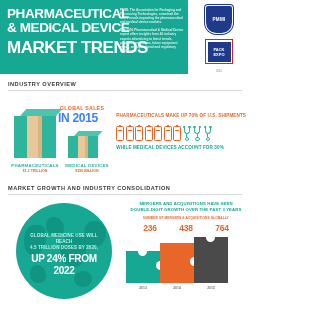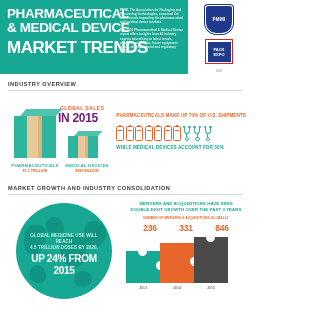--- a/index.html
+++ b/index.html
@@ -111,21 +111,21 @@
     padding-top:8px;
     display:flex;
   }
   .ov-left{width:120px;position:relative;height:80px;}
   .gs-label{
     position:absolute;left:60px;top:6px;
     color:#e8662a;font-weight:bold;font-size:5.2px;letter-spacing:0.3px;
   }
   .gs-year{
     position:absolute;left:58px;top:12px;
-    color:#701a75;font-weight:bold;font-size:12px;letter-spacing:-0.3px;
+    color:#3b82f6;font-weight:bold;font-size:12px;letter-spacing:-0.3px;
   }
 
   
   .stack{position:absolute;}
   .stack .top{
     height:7px;background:#4fc3ad;
     transform:skewX(-42deg);
     transform-origin:bottom left;
     margin-left:6px;
   }
@@ -390,34 +390,34 @@
       <div class="globe">
         <div class="cont c1"></div>
           <div class="cont c2"></div>
           <div class="cont c3"></div>
         <div class="cont c4"></div>
           <div class="cont c5"></div>
           <div class="cont c6"></div>
         <div class="globe-txt">
           <div class="gt1">GLOBAL MEDICINE USE WILL REACH</div>
           <div class="gt2">4.5 TRILLION DOSES BY 2020,</div>
-          <div class="gt3">UP 24% FROM 2015</div>
+          <div class="gt3">UP 24% FROM 2022</div>
         </div>
       </div>
     </div>
 
     <div class="ma">
       <div class="ma-h">MERGERS AND ACQUISITIONS HAVE SEEN</div>
       <div class="ma-h">DOUBLE-DIGIT GROWTH OVER THE PAST 3 YEARS</div>
       <div class="ma-sub">NUMBER OF MERGERS &amp; ACQUISITIONS GLOBALLY</div>
 
       <div class="ma-nums">
         <div class="ma-num">236</div>
-        <div class="ma-num">331</div>
-        <div class="ma-num">846</div>
+        <div class="ma-num">438</div>
+        <div class="ma-num">764</div>
       </div>
 
       <div class="puzzle">
         <div class="pz pz1">
           <div class="knob"></div>
           <div class="notch" style="background:#ffffff;"></div>
         </div>
         <div class="pz pz2">
           <div class="notch" style="background:#ffffff;right:-4.5px;top:14px;"></div>
         </div>

